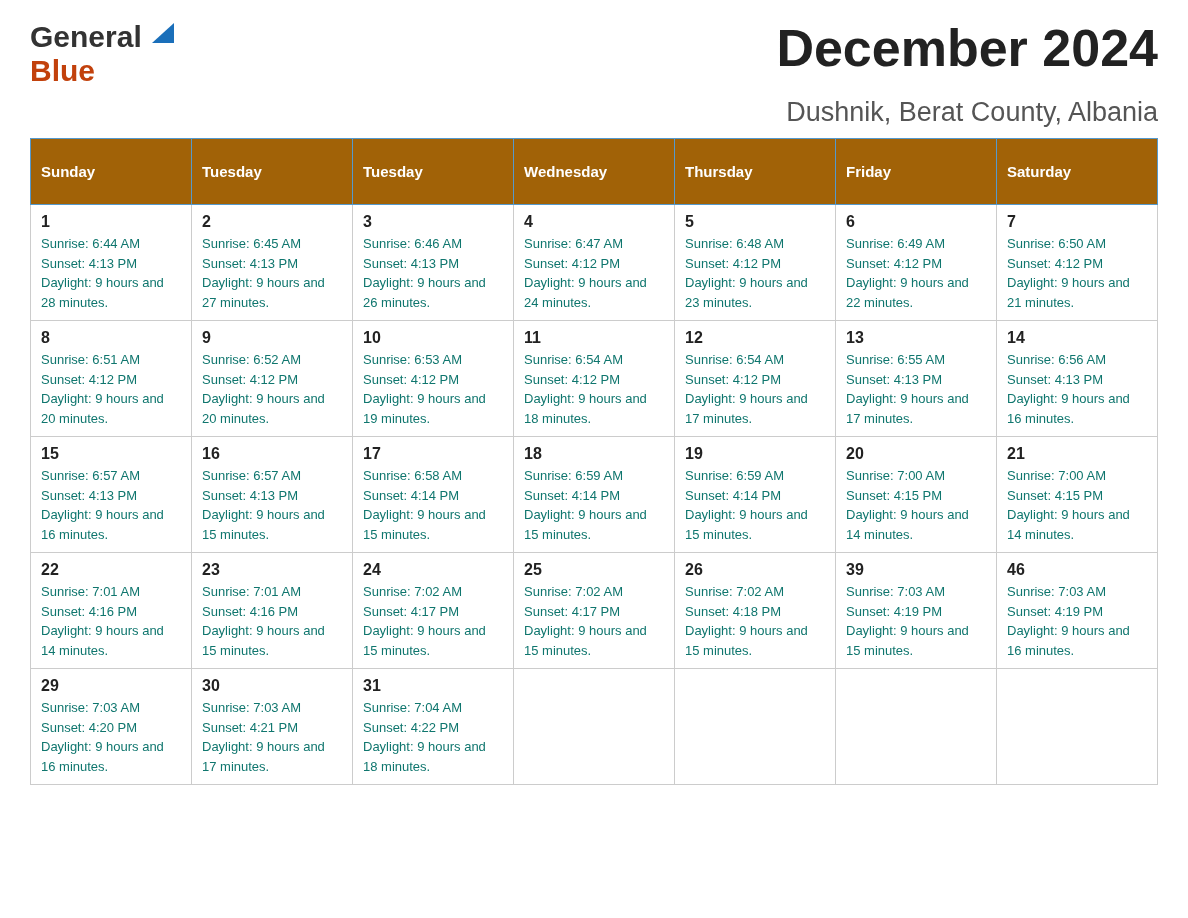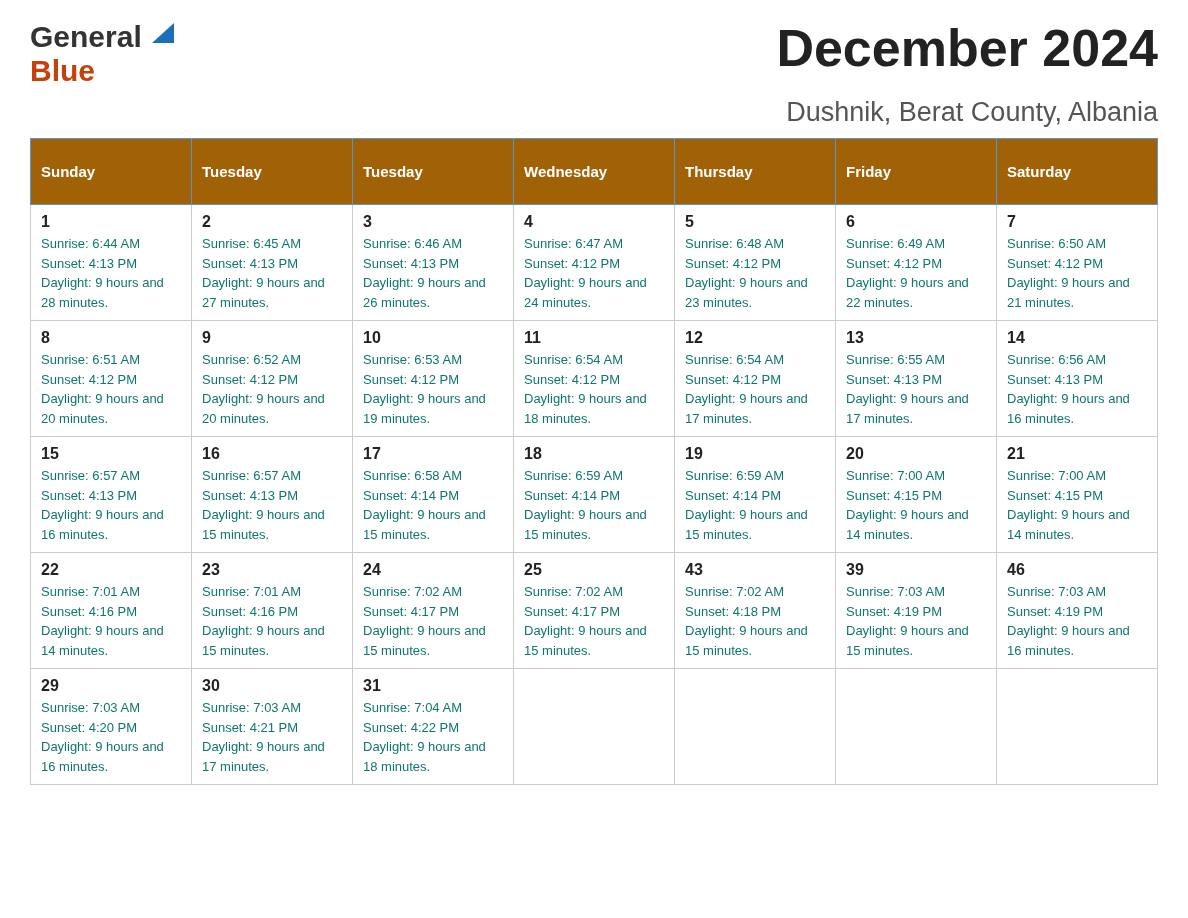--- a/index.html
+++ b/index.html
@@ -243,21 +243,21 @@
       </td>
         <td>
         <span class="day-num">24</span>
         <span class="day-info">Sunrise: 7:02 AM<br>Sunset: 4:17 PM<br>Daylight: 9 hours and 15 minutes.</span>
       </td>
         <td>
         <span class="day-num">25</span>
         <span class="day-info">Sunrise: 7:02 AM<br>Sunset: 4:17 PM<br>Daylight: 9 hours and 15 minutes.</span>
       </td>
         <td>
-        <span class="day-num">43</span>
+        <span class="day-num">26</span>
         <span class="day-info">Sunrise: 7:02 AM<br>Sunset: 4:18 PM<br>Daylight: 9 hours and 15 minutes.</span>
       </td>
         <td>
         <span class="day-num">39</span>
         <span class="day-info">Sunrise: 7:03 AM<br>Sunset: 4:19 PM<br>Daylight: 9 hours and 15 minutes.</span>
       </td>
         <td>
         <span class="day-num">46</span>
         <span class="day-info">Sunrise: 7:03 AM<br>Sunset: 4:19 PM<br>Daylight: 9 hours and 16 minutes.</span>
       </td>

